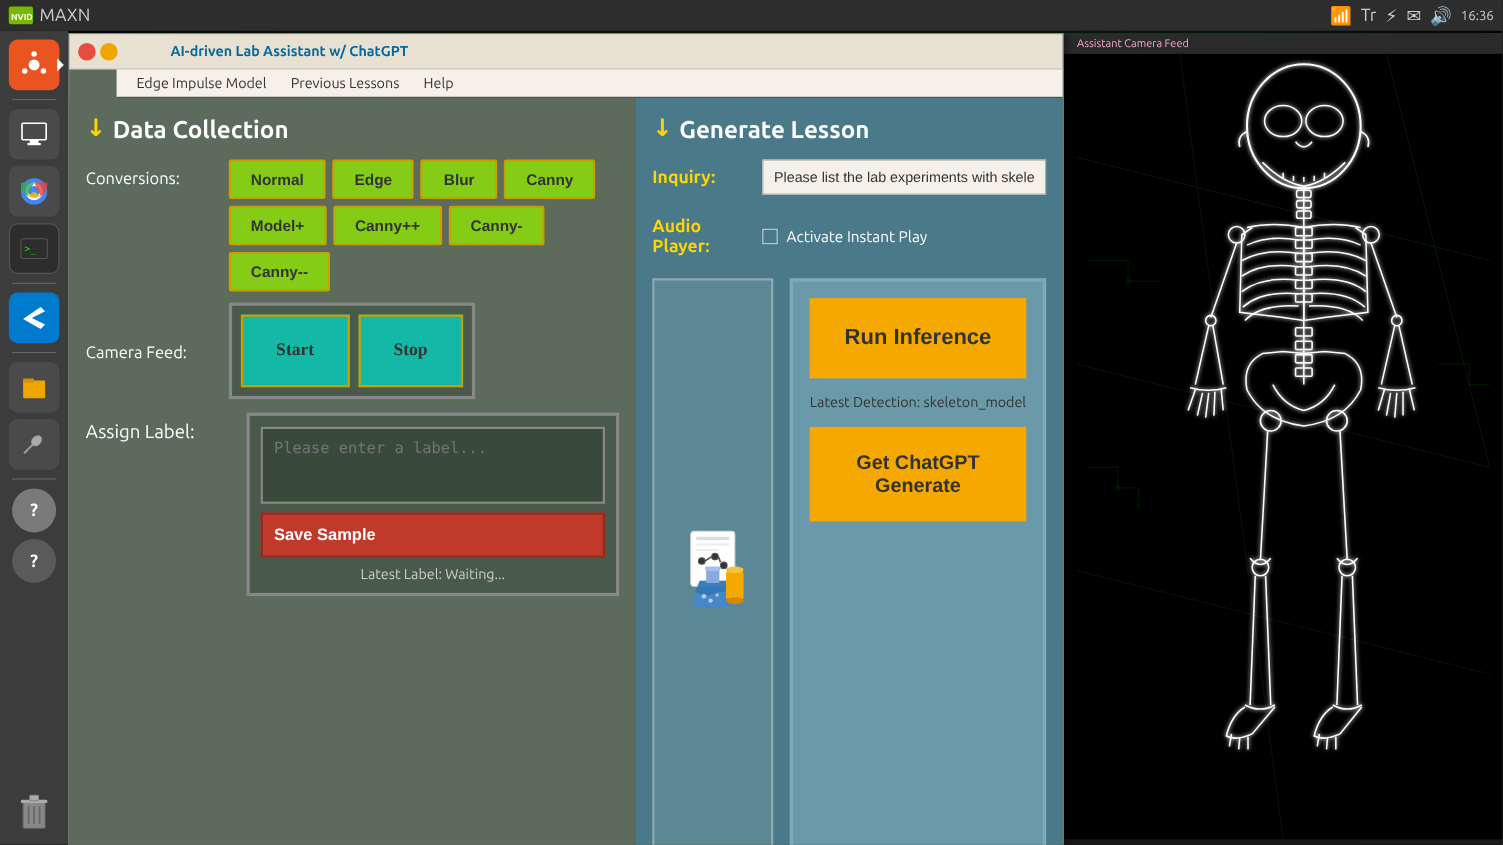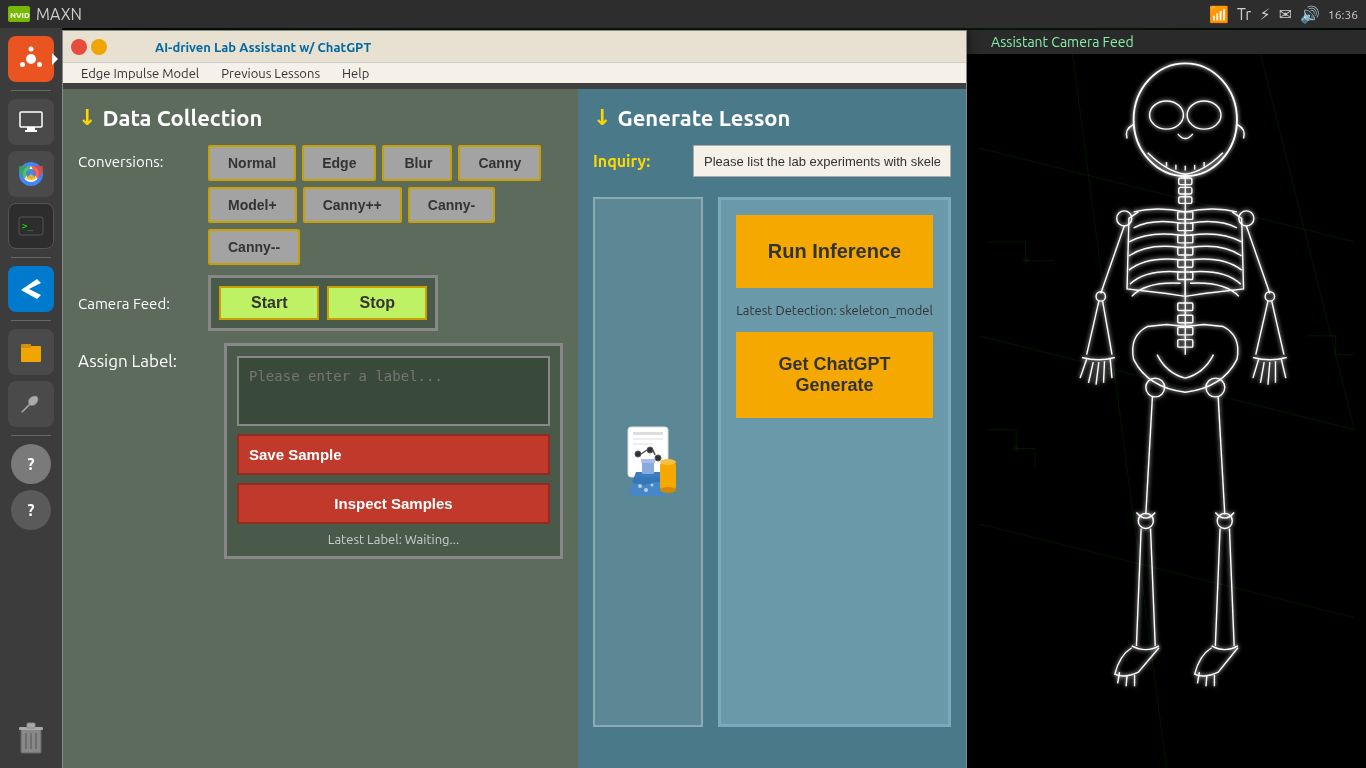--- a/index.html
+++ b/index.html
@@ -162,21 +162,22 @@
     }
 
     
     .menu-bar {
       height: 26px;
       background: #f5f0e8;
       display: flex;
       align-items: center;
       padding: 0 8px;
       gap: 2px;
-      border-bottom: 6px solid #404040;
+      border-bottom: 1px solid #404040;
+      margin-left: 43px;
     }
     .menu-item {
       padding: 2px 10px;
       font-size: 13px;
       color: #333;
       cursor: pointer;
       border-radius: 3px;
     }
 
     
@@ -224,30 +225,30 @@
       width: 130px;
       padding-top: 8px;
       flex-shrink: 0;
     }
     .conversions-buttons {
       display: flex;
       flex-wrap: wrap;
       gap: 6px;
     }
     .conv-btn {
-      background: #a3a3a3;
+      background: #84cc16;
       border: 2px solid #c8a000;
       color: #333;
       padding: 8px 18px;
       font-size: 14px;
       font-weight: bold;
       cursor: pointer;
       border-radius: 2px;
       min-width: 70px;
-      text-align: right;
+      text-align: center;
     }
 
     
     .camera-feed-row {
       display: flex;
       align-items: center;
       margin-bottom: 12px;
       margin-top: 8px;
     }
     .camera-feed-label {
@@ -257,27 +258,28 @@
       flex-shrink: 0;
     }
     .camera-feed-controls {
       border: 3px solid #888;
       padding: 8px;
       background: #4a5a4a;
       display: flex;
       gap: 8px;
     }
     .cam-btn {
-      padding: 6px 30px;
+      padding: 22px 30px;
       font-size: 16px;
       font-weight: bold;
       cursor: pointer;
       border: 2px solid #c8a000;
-      background: #bef264;
+      background: #14b8a6;
       color: #333;
+      font-family: Liberation Serif, serif;
     }
 
     
     .assign-label-row {
       display: flex;
       align-items: flex-start;
     }
     .assign-label-text {
       color: white;
       font-size: 17px;
@@ -453,23 +455,23 @@
     .camera-side {
       position: absolute;
       top: 30px;
       left: 967px;
       right: 0;
       bottom: 0;
       background: #1a1a1a;
       overflow: hidden;
     }
     .camera-title {
-      color: #86efac;
-      font-size: 14px;
-      padding: 4px 24px;
+      color: #f9a8d4;
+      font-size: 10px;
+      padding: 4px 12px;
       background: #2a2a2a;
     }
     .skeleton-image {
       width: 100%;
       height: calc(100% - 24px);
       position: relative;
       overflow: hidden;
       background: black;
     }
 
@@ -643,37 +645,43 @@
         </div>
       </div>
 
       <div class="assign-label-row">
         <div class="assign-label-text">Assign Label:</div>
         <div class="assign-label-box">
           <div class="label-input-area">
             <textarea class="label-input" placeholder="Please enter a label..." style=""></textarea>
           </div>
           <button class="save-sample-btn">Save Sample</button>
-          <button class="inspect-samples-btn">Inspect Samples</button>
           <div class="latest-label">Latest Label: Waiting...</div>
         </div>
       </div>
     </div>
 
     <div class="right-panel">
       <div class="section-title">
         <span class="arrow">↓</span>
         <span>Generate Lesson</span>
       </div>
 
       <div class="inquiry-row">
         <div class="inquiry-label">Inquiry:</div>
         <input type="text" class="inquiry-input" value="Please list the lab experiments with skeleton model" style="">
       </div>
 
+      <div class="audio-row">
+        <div class="audio-label">Audio Player:</div>
+        <div class="audio-controls">
+          <div class="checkbox"></div>
+          <span class="audio-text">Activate Instant Play</span>
+        </div>
+      </div>
 
       <div class="right-bottom">
 
         <div class="lab-icon-area">
           <svg class="lab-flask-svg" viewBox="0 0 80 80" xmlns="http://www.w3.org/2000/svg">
 
             <rect x="20" y="5" width="40" height="50" rx="3" fill="white" stroke="#ddd" stroke-width="1"></rect>
             <rect x="25" y="10" width="30" height="3" fill="#ddd"></rect>
             <rect x="25" y="16" width="30" height="2" fill="#eee"></rect>
             <rect x="25" y="21" width="20" height="2" fill="#eee"></rect>

